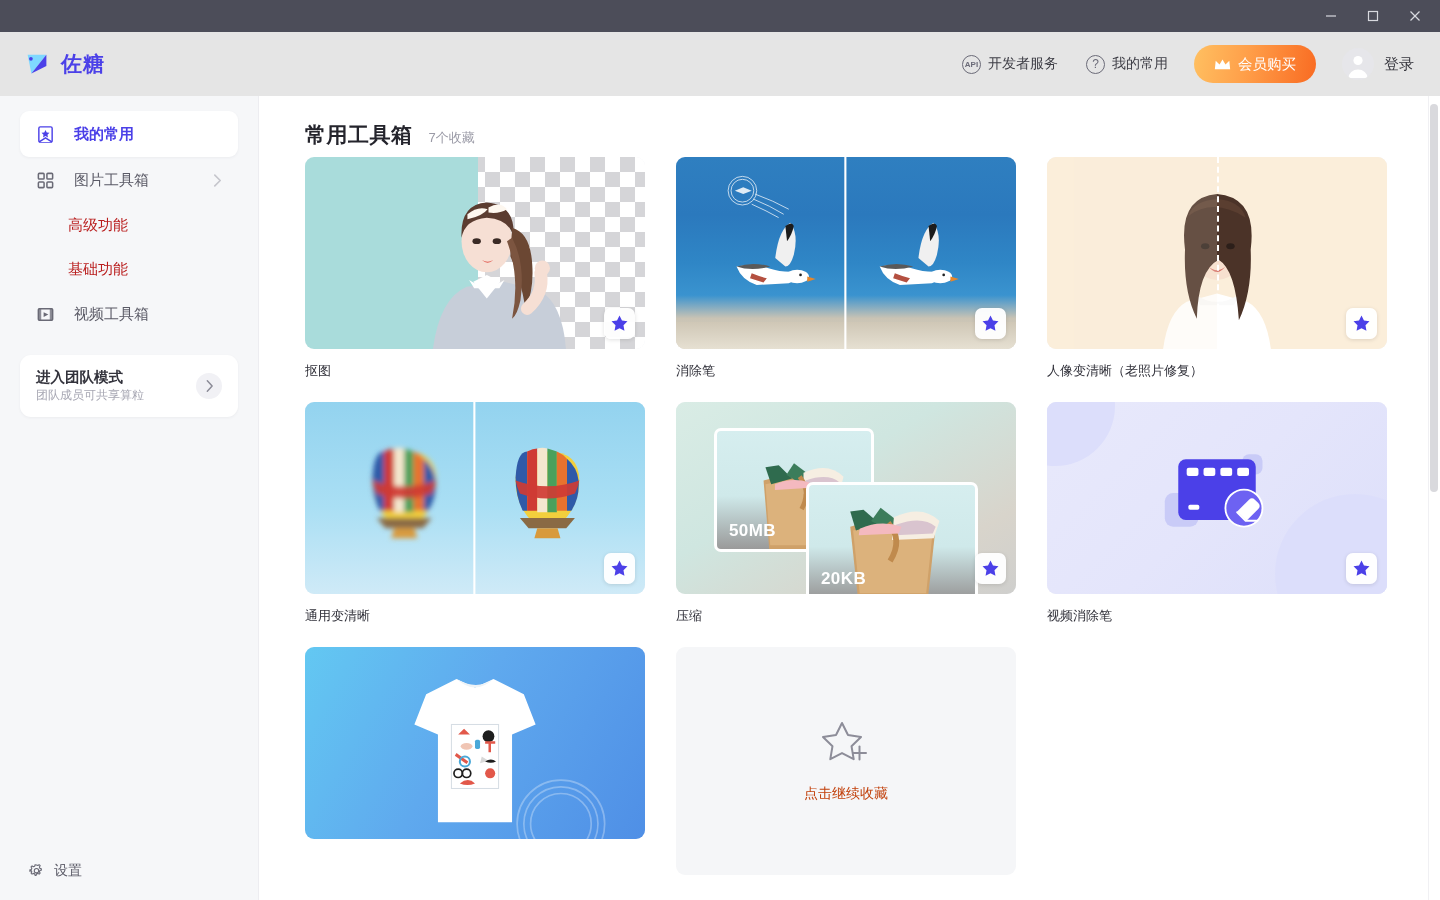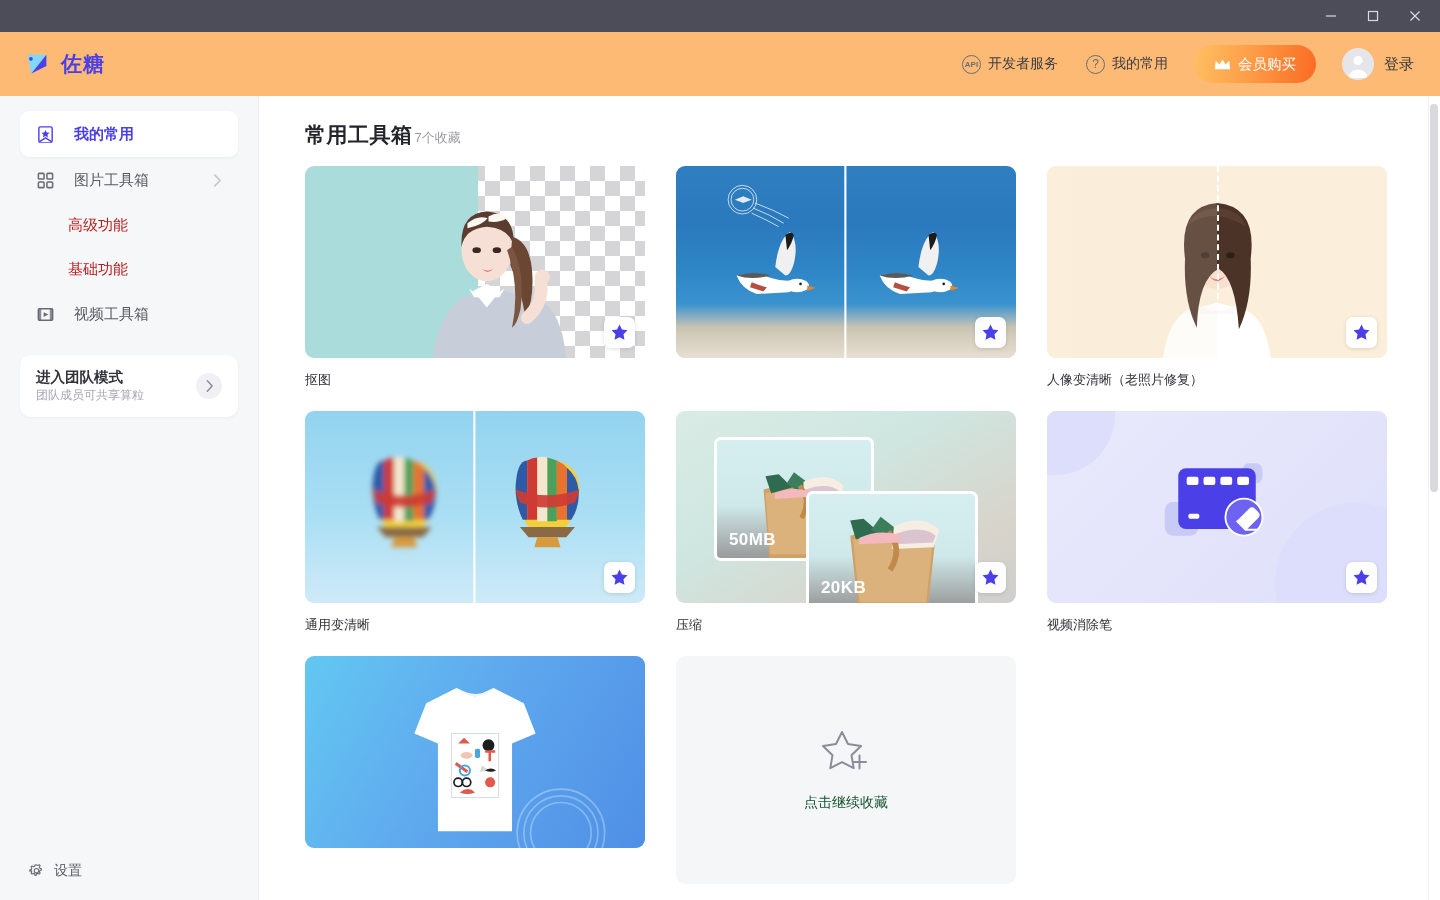--- a/index.html
+++ b/index.html
@@ -17,21 +17,21 @@
   }
   .win-btn {
     width: 42px; height: 32px;
     display: flex; align-items: center; justify-content: center;
     color: #d8d9df;
   }
   .win-btn svg { display: block; }
 
   
   .header {
-    height: 64px; background: #fdba74;
+    height: 64px; background: #e5e5e5;
     display: flex; align-items: center;
     padding: 0 26px 0 22px;
     position: relative;
     gap: 48px;
   }
   .brand { display: flex; align-items: center; gap: 9px; }
   .brand-logo { width: 30px; height: 30px; }
   .brand-name {
     font-size: 21px; font-weight: bold; color: #4b40e8;
     letter-spacing: 1px;
@@ -122,22 +122,22 @@
     font-size: 14px; color: #5e5e6a; cursor: pointer;
     padding: 6px 8px; border-radius: 7px; width: fit-content;
   }
 
   
   .main {
     flex: 1; background: #fff; position: relative;
     overflow: hidden; padding: 0 0 0 46px;
   }
   .page-head {
-    display: flex; align-items: baseline; gap: 2px;
-    padding-top: 25px; padding-bottom: 17px;
+    display: flex; align-items: baseline; gap: 16px;
+    padding-top: 25px; padding-bottom: 8px;
   }
   .page-title { font-size: 21px; font-weight: bold; color: #24242c; letter-spacing: .5px;}
   .page-count { font-size: 13px; color: #9a9aa6; }
 
   .grid {
     display: grid;
     grid-template-columns: repeat(3,340px);
     column-gap: 31px; row-gap: 0;
   }
   .card { width: 340px; cursor: pointer; margin-bottom: 22px; }
@@ -208,21 +208,21 @@
   .video-bg { position:absolute; inset:0; background: linear-gradient(135deg,#e8e9fb 0%,#e4e5fb 50%,#dddffa 100%); }
   .blob { position:absolute; border-radius:50%; background:#dcdefb; }
   
   .tee-bg { position:absolute; inset:0; background: linear-gradient(120deg,#63c8f2 0%, #5fa9ee 45%, #4f8fe6 100%); }
   
   .add-card {
     width:340px; height:228px; border-radius:9px; background:#f5f6f8;
     display:flex; flex-direction:column; align-items:center; justify-content:center;
     gap:16px; cursor:pointer;
   }
-  .add-text { font-size:14px; color:#14532d; }
+  .add-text { font-size:14px; color:#c2410c; }
 
   
   .scrollbar-track {
     position:absolute; right:0; top:0; width:12px; height:804px;
     background:#fff; border-left:1px solid #f0f0f3;
   }
   .scrollbar-thumb {
     position:absolute; right:2px; top:8px; width:8px; height:388px;
     background:#d9d9dd; border-radius:4px; cursor:pointer;
   }
@@ -425,20 +425,21 @@
               <path d="M124 142 l10 3 -10 3z" fill="#e8872a"></path>
               <path d="M58 138 q10 4 18 6 l-4 5 -16-5z" fill="#b45040"></path>
             </g>
           </svg>
           <div class="fav">
             <svg width="19" height="19" viewBox="0 0 20 20">
               <path d="M10 1.6 l2.6 5.3 5.8.8 -4.2 4.1 1 5.8 -5.2-2.7 -5.2 2.7 1-5.8 -4.2-4.1 5.8-.8z" fill="#4b40e8"></path>
             </svg>
           </div>
         </div>
+        <div class="card-label">消除笔</div>
       </div>
 
       <div class="card">
         <div class="thumb">
           <div class="cream"></div>
           <svg viewBox="0 0 340 228" style="position:absolute;inset:0;width:100%;height:100%">
             <path d="M106 228 q6-44 28-56 l36-10 36 10 q22 12 28 56z" fill="#ffffff"></path>
             <path d="M142 162 q28 20 56 0 l-8 14 -40 0z" fill="#fafafa"></path>
             <ellipse cx="170" cy="104" rx="34" ry="42" fill="#f7e0cf"></ellipse>
             <path d="M132 110 q-8-62 38-66 q48 4 40 66 q2 50 -14 84 q-4 -60 -24 -72 q-24 12 -26 70 q-16 -32 -14 -82z" fill="#4b3328"></path>

